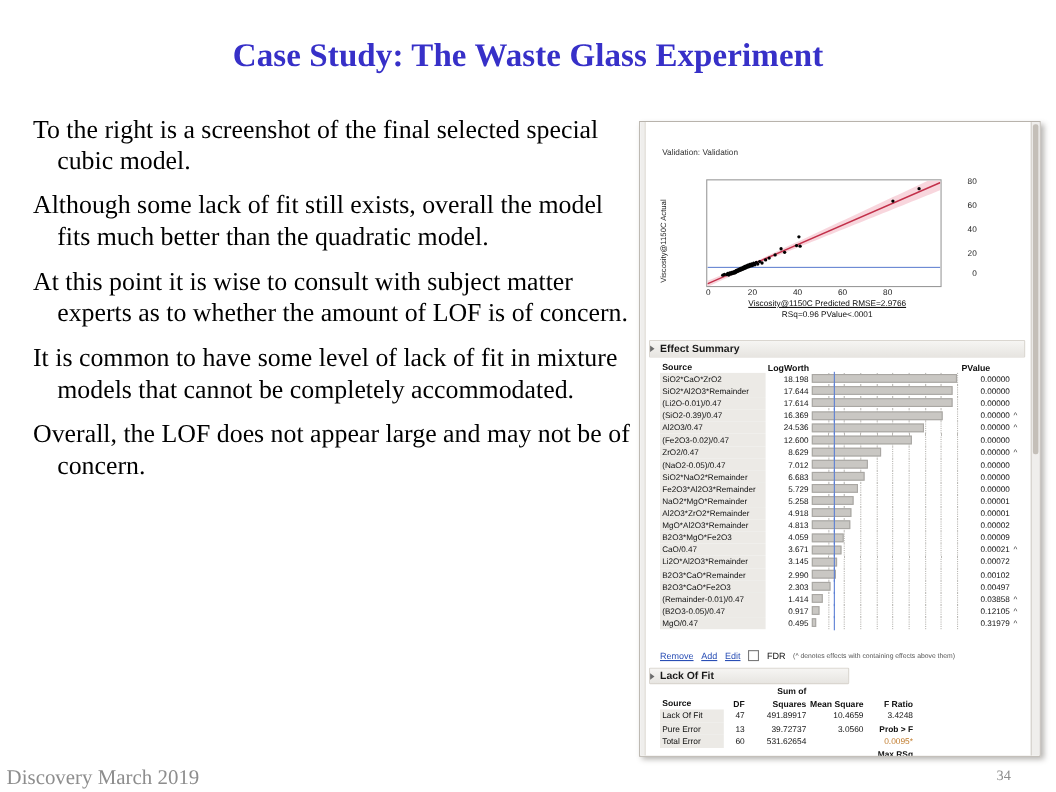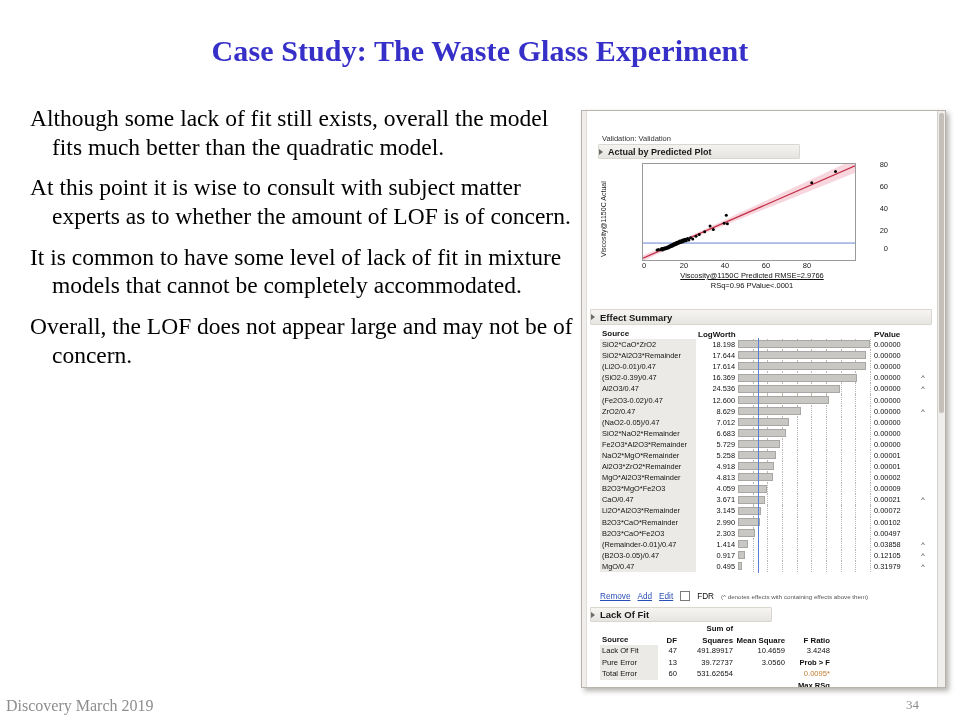--- a/index.html
+++ b/index.html
@@ -23,21 +23,21 @@
     position:absolute;left:30px;top:104px;width:546px;
     font-family:"Liberation Serif", serif;
     font-size:23.5px;color:#000;line-height:1.22;
   }
   .bullet{margin:0 0 12px 0;padding-left:22px;text-indent:-22px;}
 
   
   #footer-left{
     position:absolute;left:6px;top:697px;
     font-family:"Liberation Serif", serif;
-    font-size:16px;color:#8d8d8d;
+    font-size:19px;color:#8d8d8d;
   }
   #footer-right{
     position:absolute;left:906px;top:697px;
     font-family:"Liberation Serif", serif;
     font-size:13px;color:#8d8d8d;
   }
 
   
   #jmp{
     position:absolute;left:581px;top:110px;width:365px;height:578px;
@@ -142,21 +142,21 @@
     display:flex;align-items:flex-end;height:12px;
     font-weight:bold;font-size:8px;
   }
   .eff-row{display:flex;align-items:center;height:11.1px;}
   .c-source{width:96px;padding-left:2px;
     background:#eceae6;height:100%;display:flex;align-items:center;
     box-sizing:border-box;overflow:hidden;white-space:nowrap;}
   .eff-head .c-source{background:transparent;}
   .c-lw{width:42px;text-align:right;padding-right:3px;box-sizing:border-box;}
   .c-bar{width:136px;position:relative;height:100%;}
-  .c-pv{width:44px;text-align:left;box-sizing:border-box;}
+  .c-pv{width:44px;text-align:right;box-sizing:border-box;}
   .c-caret{width:10px;text-align:center;color:#333;}
   .barfill{
     position:absolute;left:0;top:1.3px;height:8px;
     background:#c9c7c3;border:1px solid #a9a7a3;box-sizing:border-box;
   }
   .bargrid{
     position:absolute;top:0;bottom:0;width:1px;
     border-left:1px dotted #b9b7b3;
   }
   .blueline{
@@ -193,43 +193,40 @@
   .orange{color:#c07a2a;}
 </style>
 </head>
 <body>
 
 <div id="slide">
 
   <div id="title">Case Study: The Waste Glass Experiment</div>
 
   <div id="bullets">
+    <p class="bullet">To the right is a screenshot of the final selected special cubic model.</p>
     <p class="bullet">Although some lack of fit still exists, overall the model fits much better than the quadratic model.</p>
     <p class="bullet">At this point it is wise to consult with subject matter experts as to whether the amount of LOF is of concern.</p>
     <p class="bullet">It is common to have some level of lack of fit in mixture models that cannot be completely accommodated.</p>
     <p class="bullet">Overall, the LOF does not appear large and may not be of concern.</p>
   </div>
 
   <div id="footer-left">Discovery March 2019</div>
   <div id="footer-right">34</div>
 
   <div id="jmp">
     <div id="jmp-inner">
       <div class="jmp-leftrail"></div>
       <div class="jmp-vscroll">
         <div class="jmp-vthumb"></div>
       </div>
 
 
       <div class="sub-validation">Validation: Validation</div>
 
-      <div class="hdr-actual discl">
-        <span class="tri"></span>
-        <span class="lbl">Actual by Predicted Plot</span>
-      </div>
 
       <div id="plotbox">
         <div class="ylabel" style="top:96px;">Viscosity@1150C Actual</div>
 
         <div class="ytick" style="top:-1px;">80</div>
         <div class="ytick" style="top:21px;">60</div>
         <div class="ytick" style="top:43px;">40</div>
         <div class="ytick" style="top:65px;">20</div>
         <div class="ytick" style="top:83px;">0</div>
 

